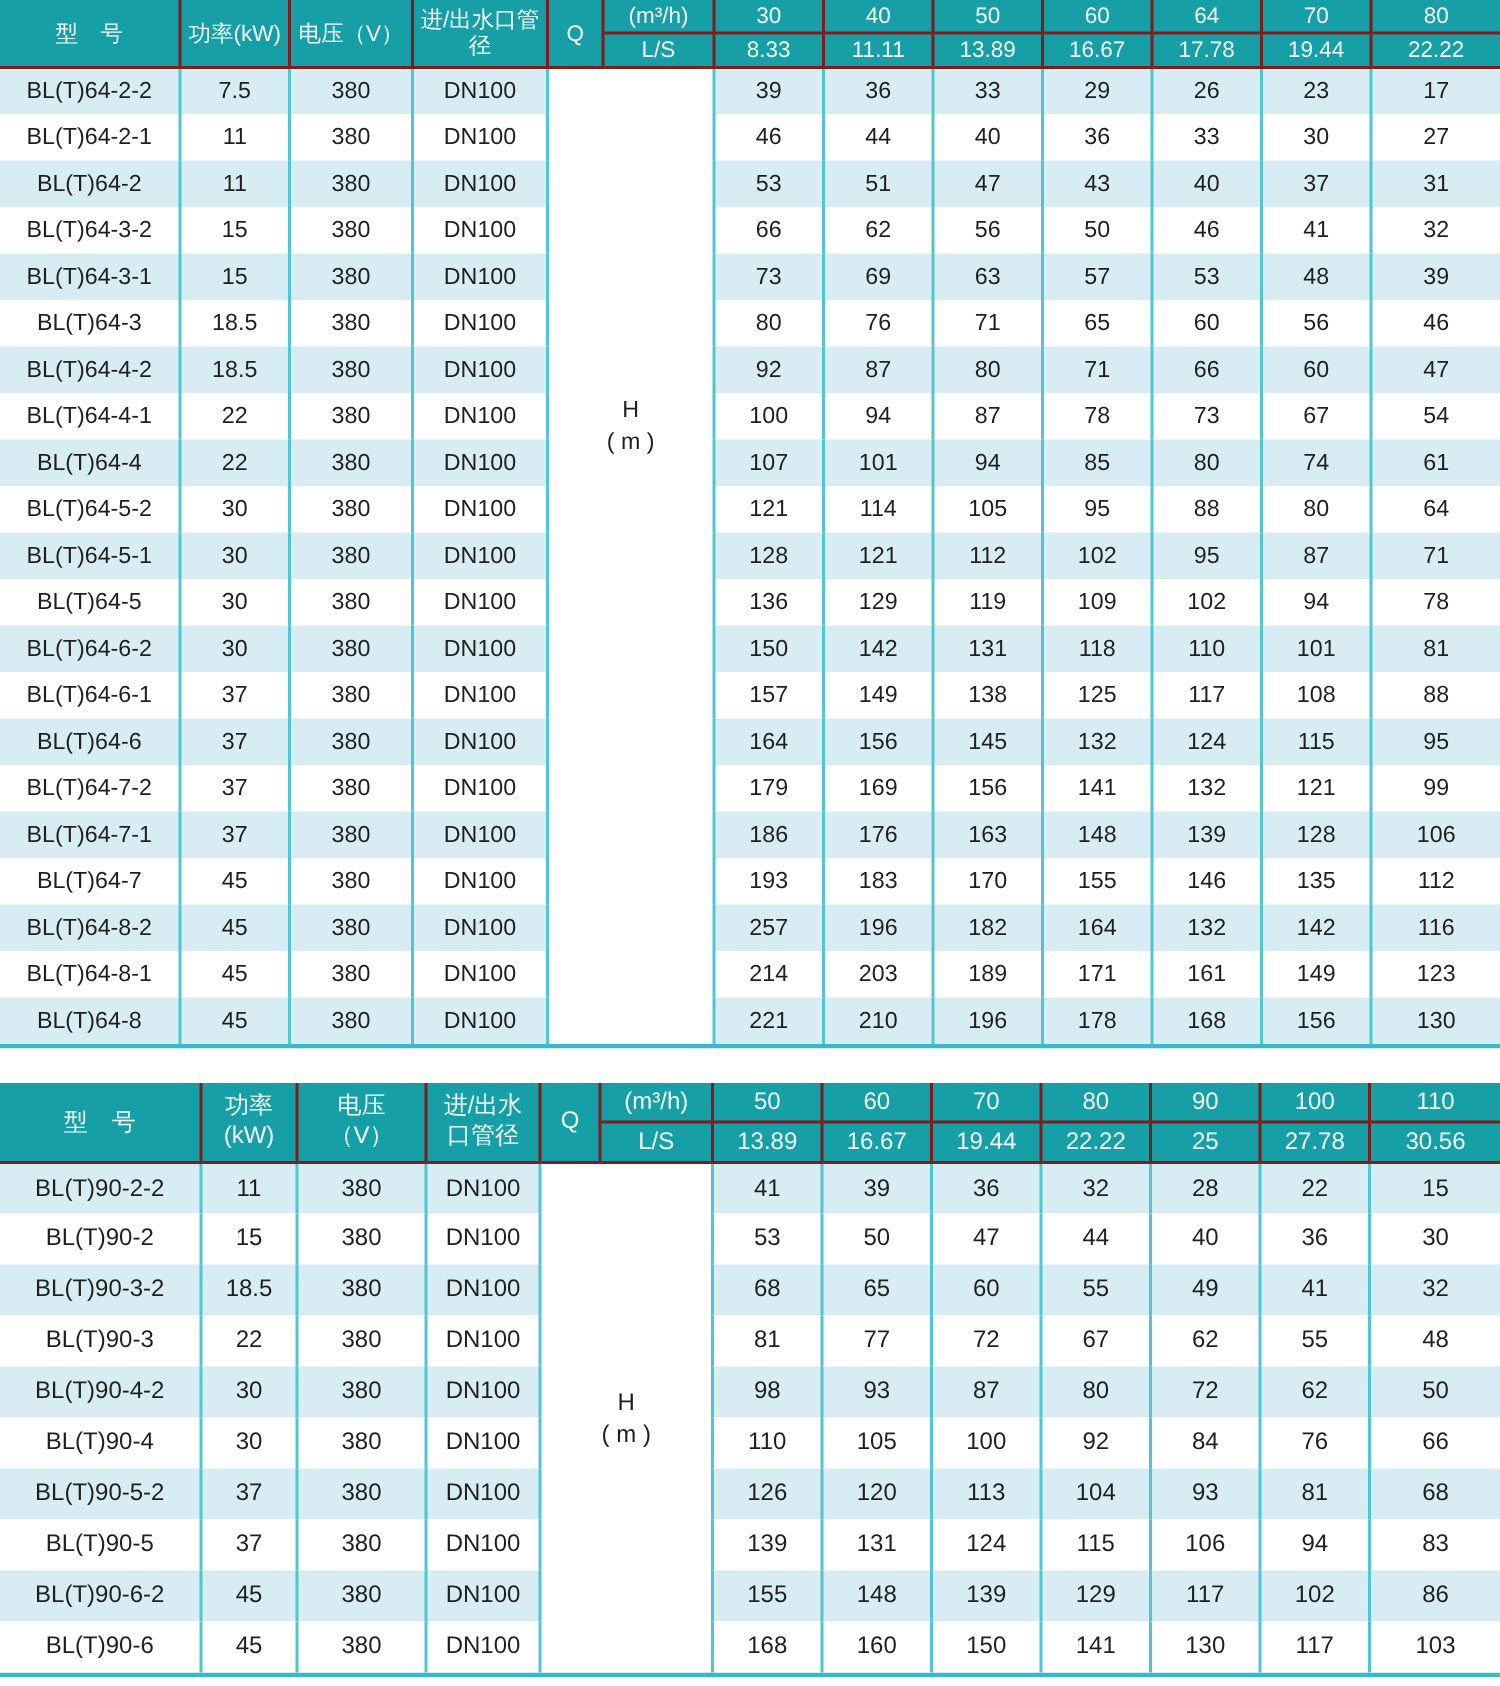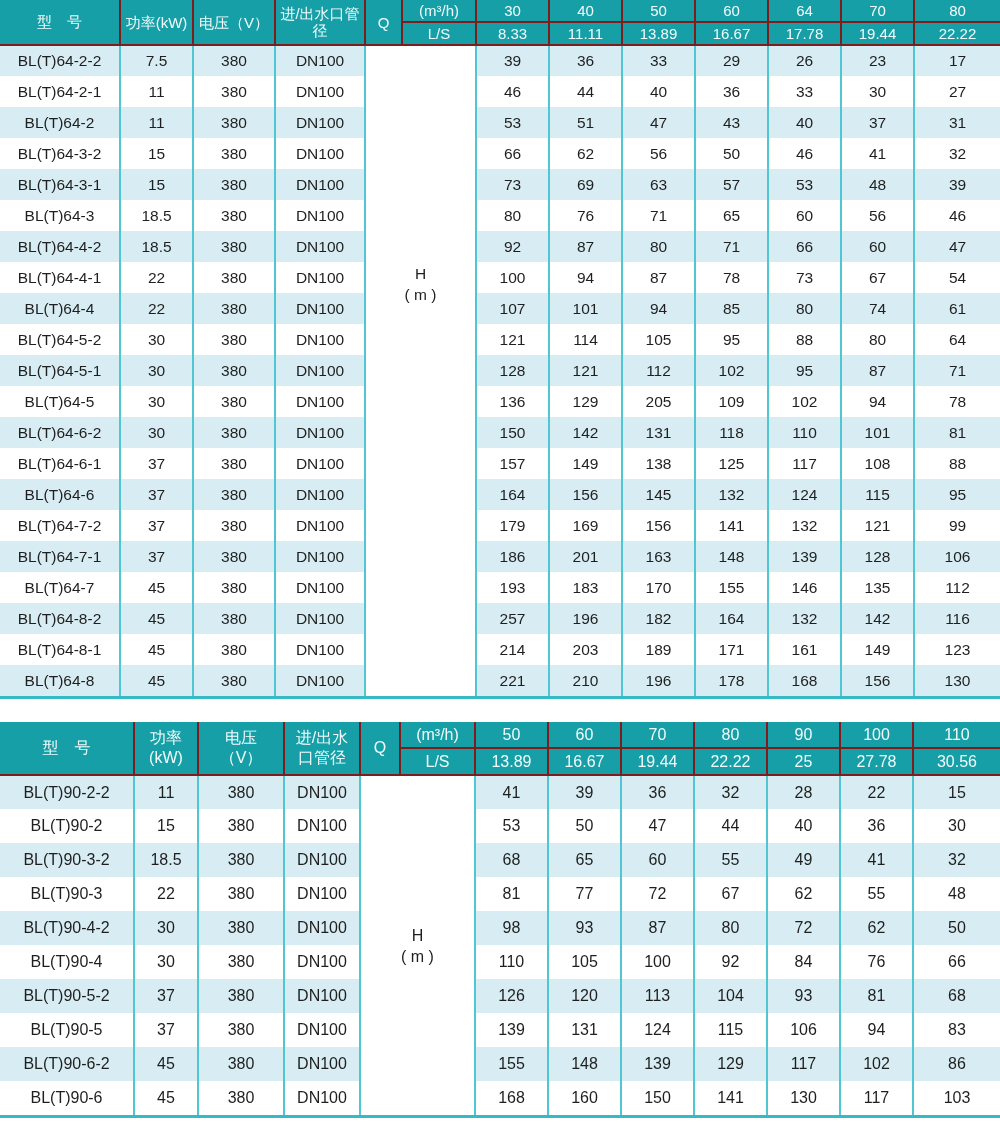--- a/index.html
+++ b/index.html
@@ -262,21 +262,21 @@
             <td>87</td>
             <td>71</td>
           </tr>
           <tr>
             <td>BL(T)64-5</td>
             <td>30</td>
             <td>380</td>
             <td>DN100</td>
             <td>136</td>
             <td>129</td>
-            <td>205</td>
+            <td>119</td>
             <td>109</td>
             <td>102</td>
             <td>94</td>
             <td>78</td>
           </tr>
           <tr>
             <td>BL(T)64-6-2</td>
             <td>30</td>
             <td>380</td>
             <td>DN100</td>
@@ -326,21 +326,21 @@
             <td>132</td>
             <td>121</td>
             <td>99</td>
           </tr>
           <tr>
             <td>BL(T)64-7-1</td>
             <td>37</td>
             <td>380</td>
             <td>DN100</td>
             <td>186</td>
-            <td>201</td>
+            <td>176</td>
             <td>163</td>
             <td>148</td>
             <td>139</td>
             <td>128</td>
             <td>106</td>
           </tr>
           <tr>
             <td>BL(T)64-7</td>
             <td>45</td>
             <td>380</td>

